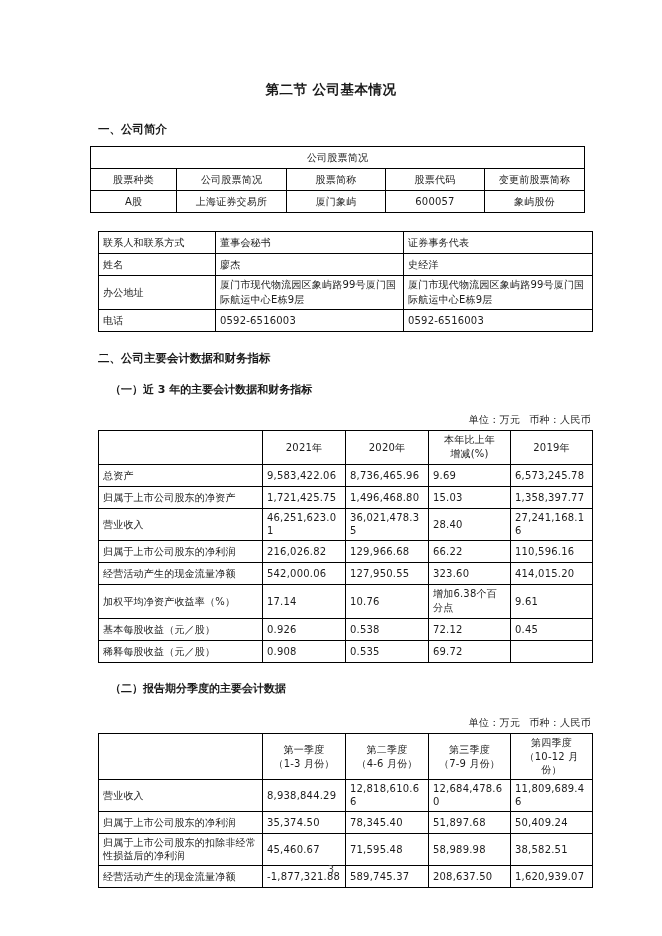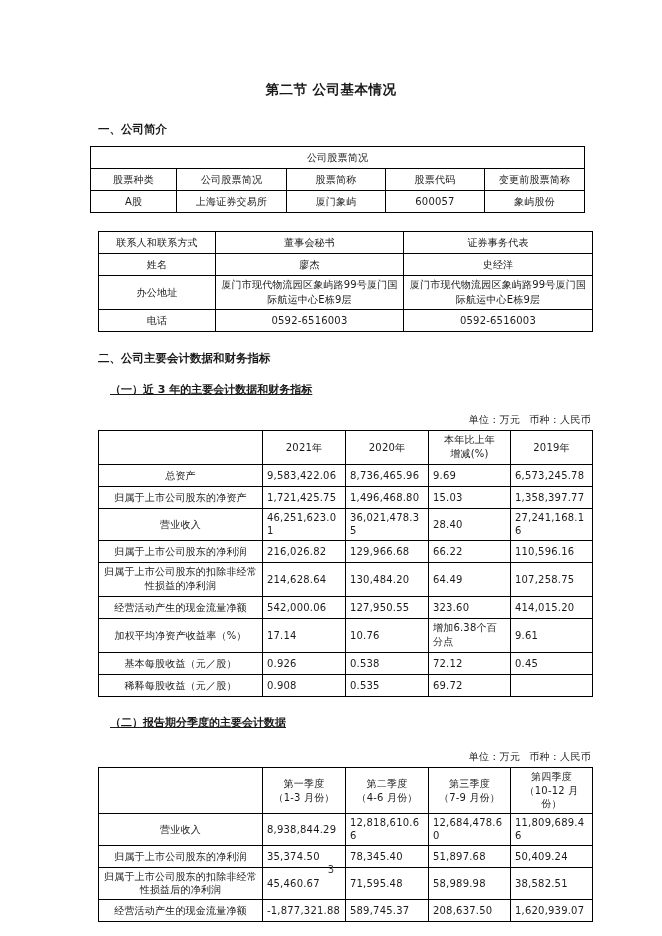--- a/index.html
+++ b/index.html
@@ -44,21 +44,20 @@
     margin: 0 0 8px 0;
     padding-left: 28px;
     line-height: 1.5;
   }
   .h-level2 {
     font-size: 11px;
     font-weight: bold;
     margin: 0 0 6px 0;
     padding-left: 40px;
     line-height: 1.5;
-    text-decoration: underline;
   }
   .spacer-lg { height: 18px; }
   .spacer-md { height: 12px; }
   .spacer-sm { height: 7px; }
 
   .units-line {
     font-size: 10px;
     text-align: right;
     padding-right: 1px;
     margin: 0 0 3px 0;
@@ -75,21 +74,21 @@
     line-height: 1.35;
   }
   table.doc-tbl td {
     border: 1px solid #000000;
     padding: 2px 4px;
     vertical-align: middle;
     word-break: break-all;
     letter-spacing: 0.2px;
   }
   .tc { text-align: center; }
-  .tl { text-align: center; }
+  .tl { text-align: left; }
   .tr { text-align: left; }
 
   
   #stock-table { width: 494px; margin-left: 20px; }
   #stock-table td { height: 17px; }
 
   
   #contact-table { width: 494px; margin-left: 28px; }
   #contact-table td { height: 17px; }
   #contact-table td.addr { line-height: 1.45; }
@@ -239,27 +238,20 @@
           <td class="tr num">27,241,168.16</td>
         </tr>
         <tr>
           <td class="tl">归属于上市公司股东的净利润</td>
           <td class="tr num">216,026.82</td>
           <td class="tr num">129,966.68</td>
           <td class="tr num">66.22</td>
           <td class="tr num">110,596.16</td>
         </tr>
         <tr>
-          <td class="tl twoline">归属于上市公司股东的扣除非经常性损益的净利润</td>
-          <td class="tr num">214,628.64</td>
-          <td class="tr num">130,484.20</td>
-          <td class="tr num">64.49</td>
-          <td class="tr num">107,258.75</td>
-        </tr>
-        <tr>
           <td class="tl">经营活动产生的现金流量净额</td>
           <td class="tr num">542,000.06</td>
           <td class="tr num">127,950.55</td>
           <td class="tr num">323.60</td>
           <td class="tr num">414,015.20</td>
         </tr>
         <tr>
           <td class="tl">加权平均净资产收益率（%）</td>
           <td class="tr num">17.14</td>
           <td class="tr num">10.76</td>

